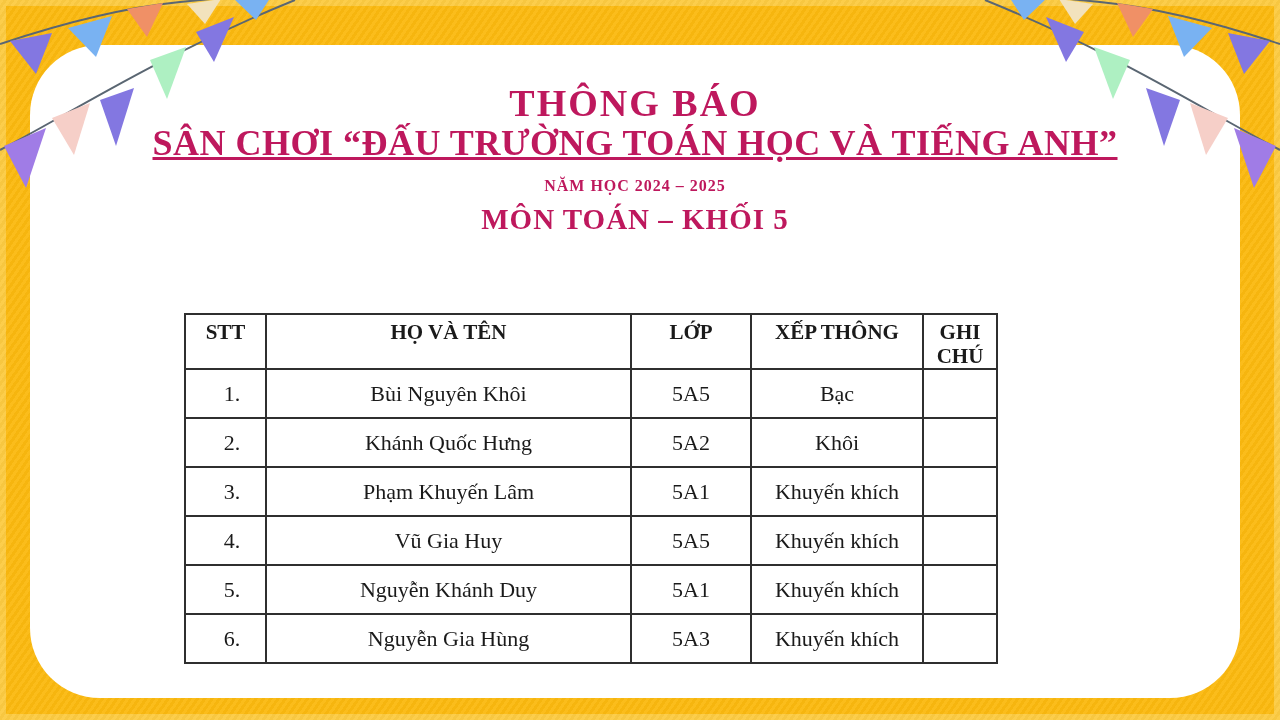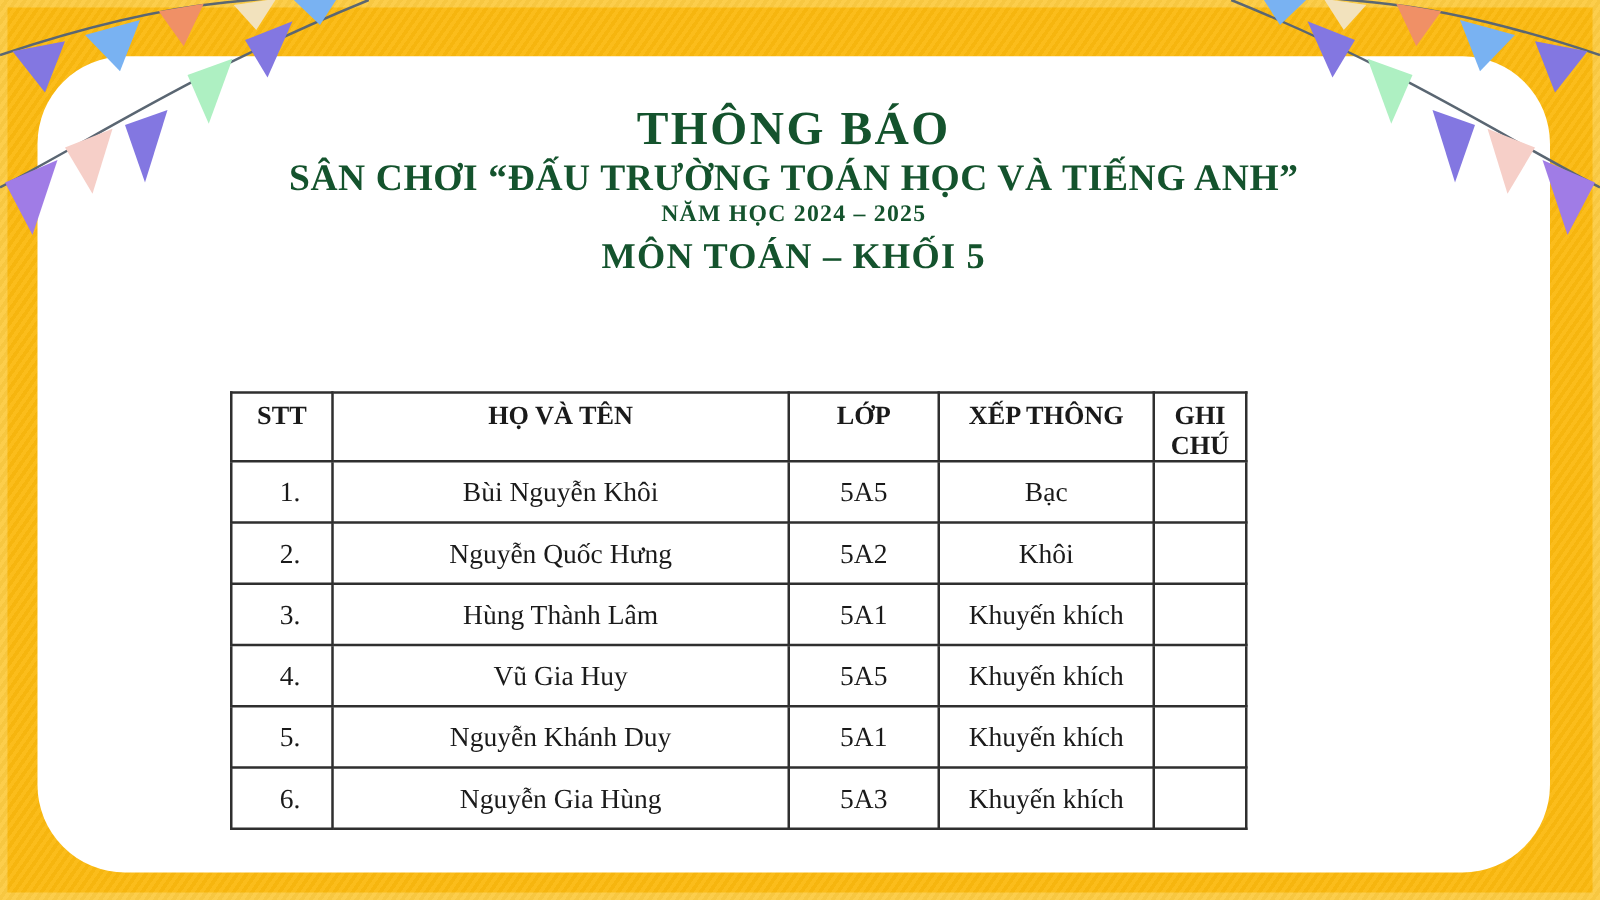--- a/index.html
+++ b/index.html
@@ -24,25 +24,25 @@
 
   .paper {
     position: absolute;
     left: 30px; top: 45px;
     width: 1210px; height: 653px;
     background: #FFFFFF;
     border-radius: 70px;
     color: #1A1A1A;
   }
 
-  .doc-head { text-align: center; font-weight: bold; color: #14532d; }
+  .doc-head { text-align: center; font-weight: bold; color: #be185d; }
   .doc-title   { margin-top: 38px; font-size: 38px; line-height: 40px; letter-spacing: 2px; }
   .doc-sub1    { margin-top: 8px;  font-size: 26px; line-height: 30px; letter-spacing: 0.5px; }
-  .doc-sub2    { margin-top: 5px;  font-size: 30px; line-height: 30px; letter-spacing: 0.5px; }
-  .doc-year    { margin-top: 1px;  font-size: 19px; line-height: 26px; letter-spacing: 1px; }
+  .doc-sub2    { margin-top: 5px;  font-size: 36px; line-height: 30px; letter-spacing: 0.5px; text-decoration: underline; }
+  .doc-year    { margin-top: 15px;  font-size: 16px; line-height: 26px; letter-spacing: 1px; }
   .doc-subject { margin-top: 4px;  font-size: 29px; line-height: 32px; letter-spacing: 1px; }
 
   table.results {
     position: absolute;
     left: 154px; top: 268px;
     width: 812px;
     border-collapse: collapse;
     table-layout: fixed;
     color: #1A1A1A;
   }
@@ -94,35 +94,35 @@
           <th>STT</th>
           <th>HỌ VÀ TÊN</th>
           <th>LỚP</th>
           <th>XẾP THÔNG</th>
           <th class="h-note">GHI CHÚ</th>
         </tr>
       </thead>
       <tbody>
         <tr>
           <td class="c-stt">1.</td>
-          <td class="c-name">Bùi Nguyễn Khôi</td>
+          <td class="c-name">Bùi Nguyên Khôi</td>
           <td class="c-class">5A5</td>
           <td class="c-prize">Bạc</td>
           <td class="c-note"></td>
         </tr>
         <tr>
           <td class="c-stt">2.</td>
-          <td class="c-name">Nguyễn Quốc Hưng</td>
+          <td class="c-name">Khánh Quốc Hưng</td>
           <td class="c-class">5A2</td>
           <td class="c-prize">Khôi</td>
           <td class="c-note"></td>
         </tr>
         <tr>
           <td class="c-stt">3.</td>
-          <td class="c-name">Hùng Thành Lâm</td>
+          <td class="c-name">Phạm Khuyến Lâm</td>
           <td class="c-class">5A1</td>
           <td class="c-prize">Khuyến khích</td>
           <td class="c-note"></td>
         </tr>
         <tr>
           <td class="c-stt">4.</td>
           <td class="c-name">Vũ Gia Huy</td>
           <td class="c-class">5A5</td>
           <td class="c-prize">Khuyến khích</td>
           <td class="c-note"></td>

